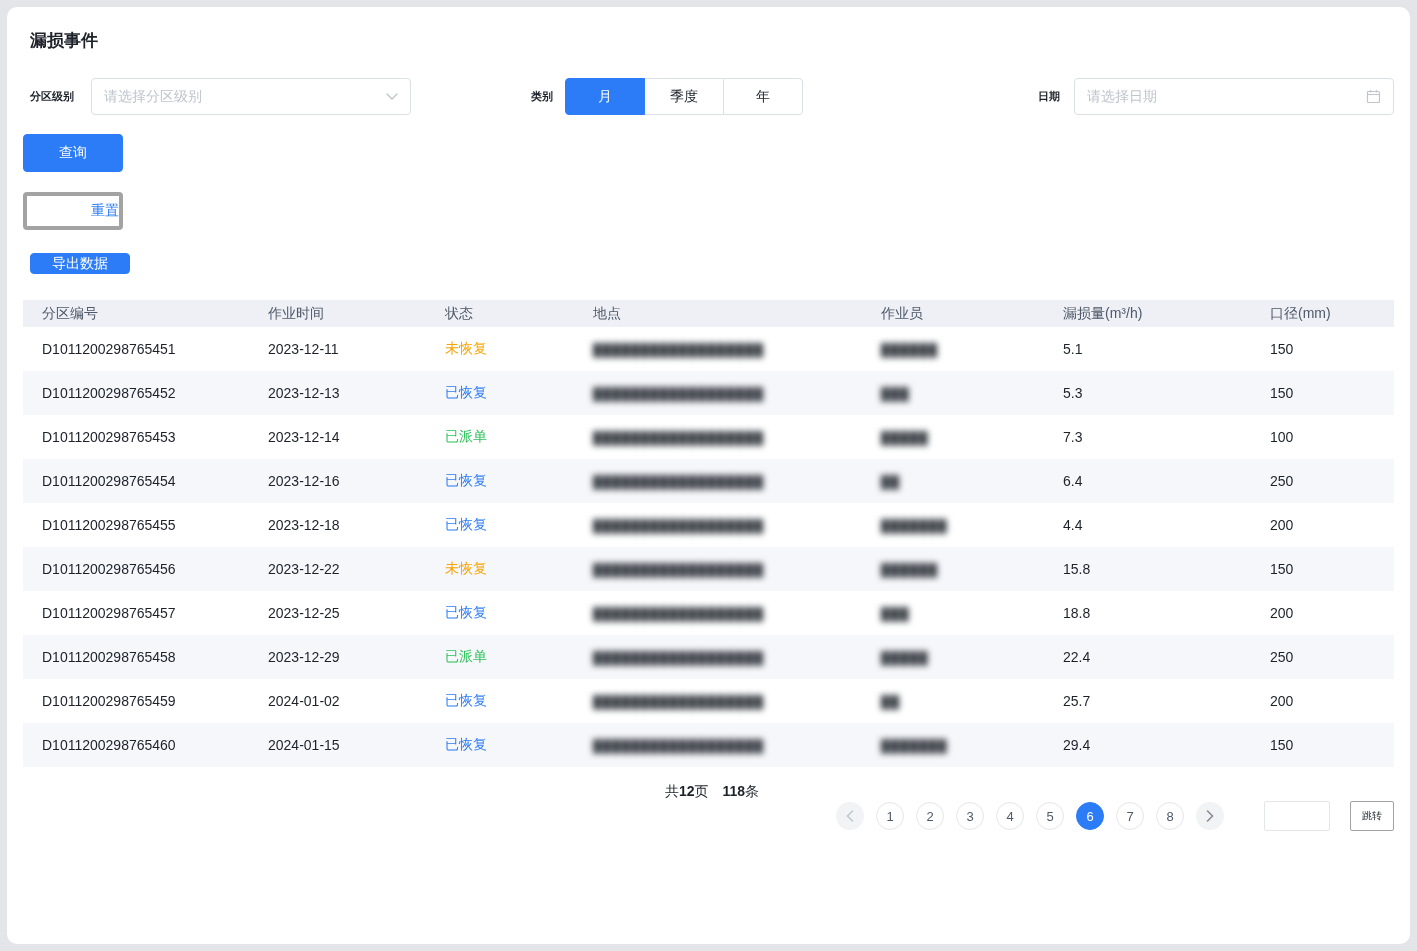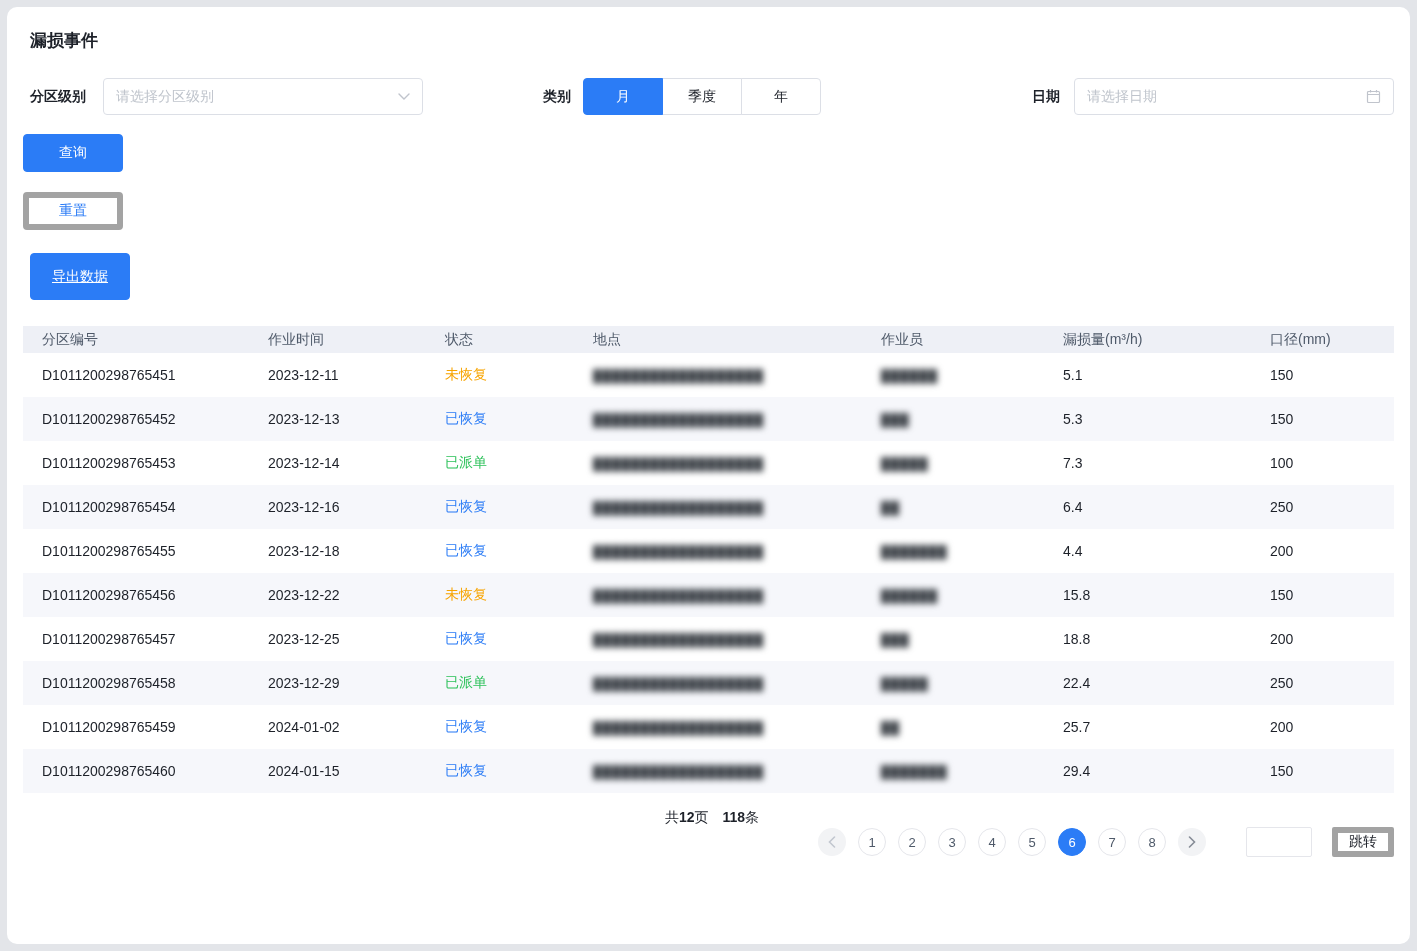--- a/index.html
+++ b/index.html
@@ -4,21 +4,21 @@
 <style>
   * { margin:0; padding:0; box-sizing:border-box; }
   html,body { width:1417px; height:951px; background:#e3e5e9; font-family:"Liberation Sans","DejaVu Sans",sans-serif; }
   .card { position:absolute; inset:7px; background:#ffffff; border-radius:10px; padding:18px 16px 0 16px; overflow:hidden; }
 
   .page-title { font-size:17px; font-weight:bold; color:#1d2129; margin:4px 0 26px 7px; }
 
   
   .filter-row { display:flex; align-items:center; margin:0 0 0 7px; }
   .filter-group { display:flex; align-items:center; }
-  .filter-label { font-size:14px; color:#1d2129; font-weight:600; white-space:nowrap; }
+  .filter-label { font-size:11px; color:#1d2129; font-weight:600; white-space:nowrap; }
   .select-box, .date-box {
     width:320px; height:37px; border:1px solid #dcdfe6; border-radius:4px;
     display:flex; align-items:center; padding:0 12px; background:#fff; cursor:pointer;
   }
   .select-box { margin-left:17px; }
   .date-box { margin-left:14px; }
   .placeholder { flex:1; font-size:14px; color:#bfc4cc; }
   .box-icon { display:flex; align-items:center; color:#c0c4cc; }
 
   .group-category { margin-left:120px; }
@@ -30,23 +30,23 @@
   .seg-btn:first-child { border-radius:4px 0 0 4px; margin-left:0; }
   .seg-btn:last-child { border-radius:0 4px 4px 0; }
   .seg-btn.active { background:#2b7cf6; border-color:#2b7cf6; color:#fff; position:relative; z-index:1; }
 
   .group-date { margin-left:auto; }
 
   
   .action-row { display:flex; justify-content:flex-end; gap:20px; margin-top:19px;flex-direction:column; }
   .btn { height:38px; width:100px; border-radius:4px; font-size:14px; cursor:pointer; font-family:inherit; }
   .btn-primary { background:#2b7cf6; border:1px solid #2b7cf6; color:#fff; }
-  .btn-outline { background:#fff; border:6px solid #a3a3a3; color:#2b7cf6; }
+  .btn-outline { background:#fff; border:4px solid #a3a3a3; color:#2b7cf6;text-align:right; }
   .export-row { margin-top:23px; margin-left:7px; }
-  .btn-export { height:47px;text-decoration:underline; }
+  .btn-export { height:21px; }
 
   
   table { width:100%; border-collapse:collapse; table-layout:fixed; margin-top:26px; }
   thead th {
     background:#eef0f6; height:27px; font-size:14px; color:#4e5969; font-weight:normal;
     text-align:left; padding:0 0 0 19px; white-space:nowrap;
   }
   tbody td { height:44px; font-size:14px; color:#1d2129; padding:0 0 0 19px; white-space:nowrap; overflow:hidden; }
   tbody tr.alt { background:#f6f7fb; }
   .redacted { filter:blur(3px); color:#3a3f45; letter-spacing:1px; user-select:none; font-size:12px; }
@@ -63,22 +63,22 @@
   .pg-circle.active { background:#2b7cf6; border-color:#2b7cf6; color:#fff; }
   .pg-arrow { background:#f2f3f5; border:none; }
   .pg-prev svg { color:#c2c7cf; }
   .pg-next svg { color:#868c96; }
   .pg-pages { display:flex; gap:12px; }
   .jump-input {
     width:66px; height:30px; border:1px solid #e5e6eb; border-radius:2px; margin-left:28px;
     font-size:14px; padding:0 8px; font-family:inherit; outline:none;
   }
   .jump-btn {
-    height:30px; padding:0 11px; margin-left:8px; background:#fff; border:6px solid #a3a3a3;
-    border-radius:2px; font-size:14px; color:#1d2129; cursor:pointer; font-family:inherit;
+    height:30px; padding:0 11px; margin-left:8px; background:#fff; border:1px solid #a3a3a3;
+    border-radius:2px; font-size:10px; color:#1d2129; cursor:pointer; font-family:inherit;
   }
 </style>
 </head>
 <body>
 
 <div class="card">
 
   <div class="page-title">漏损事件</div>
 
   <div class="filter-row">

